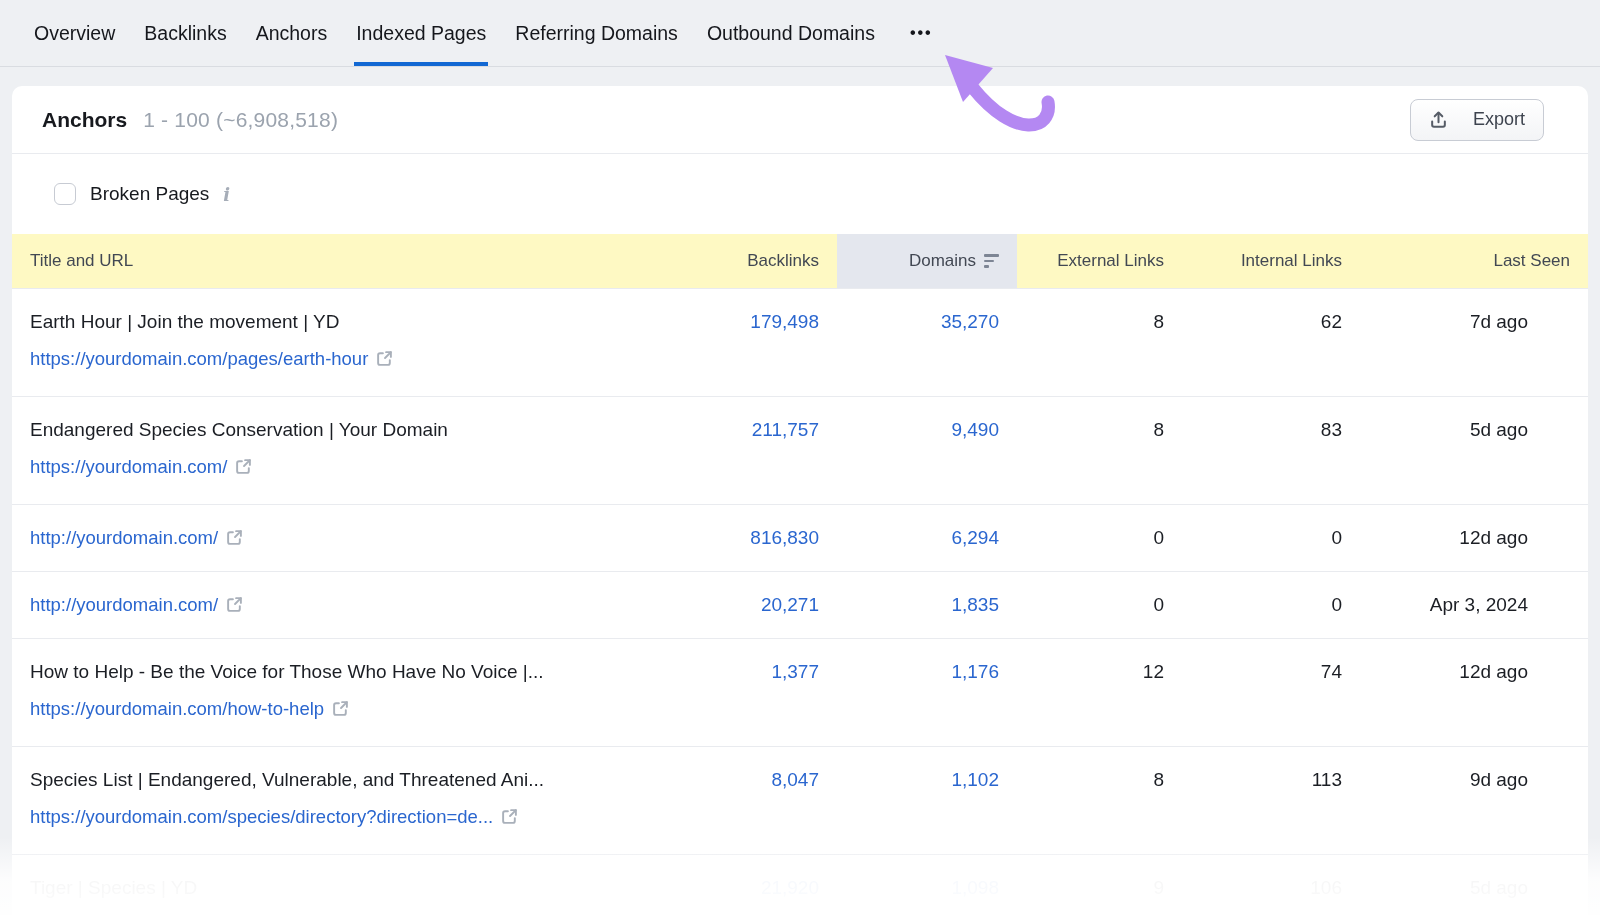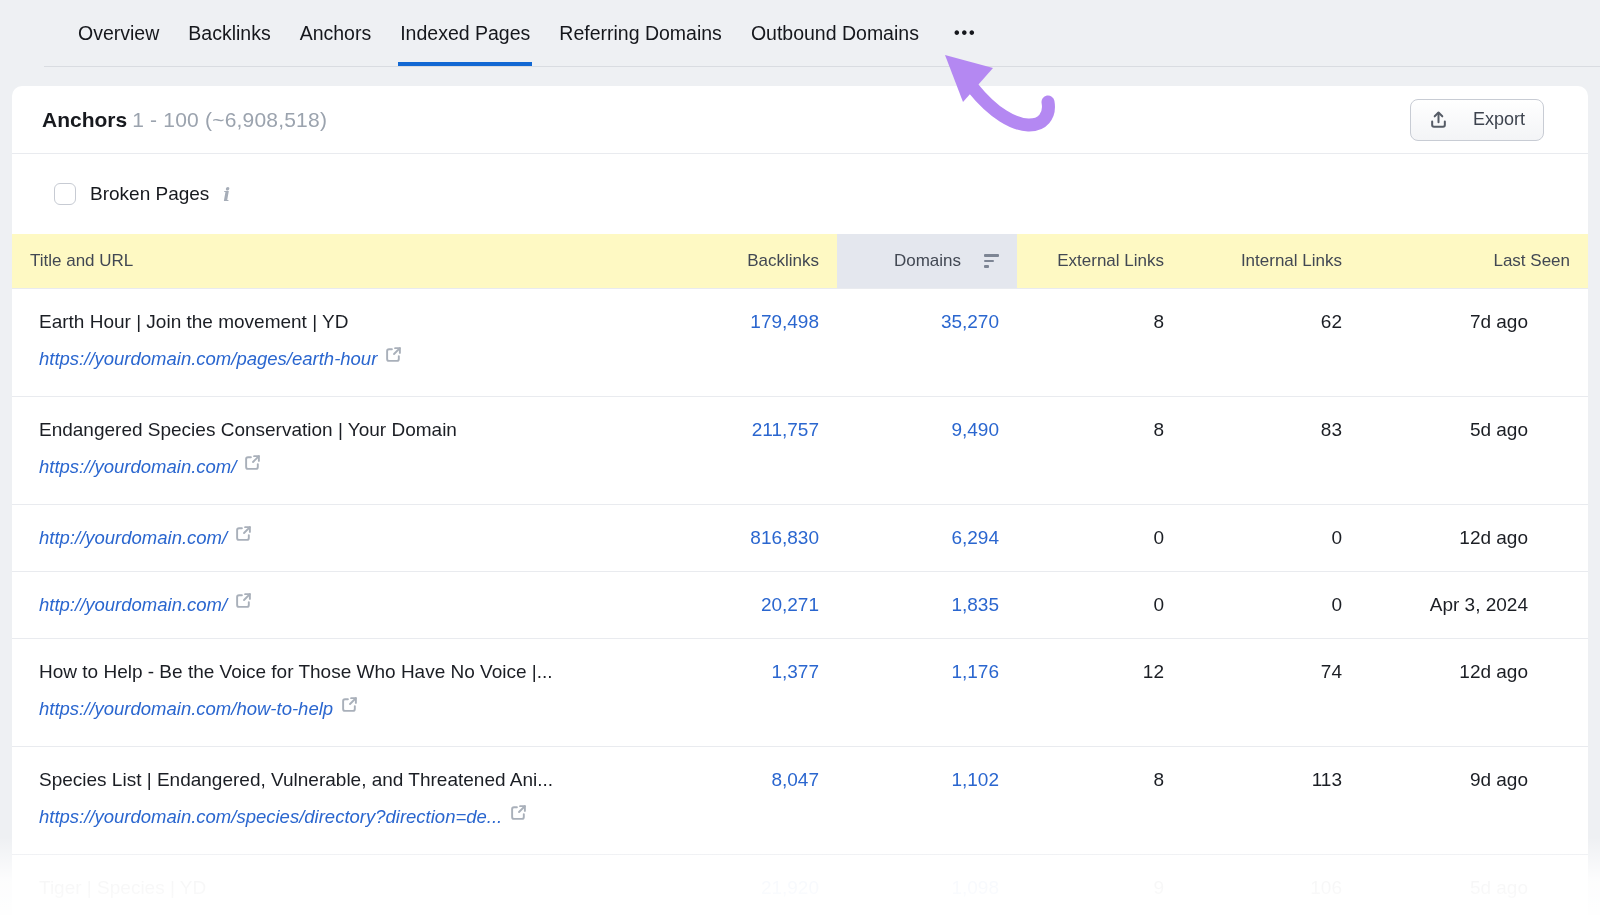--- a/index.html
+++ b/index.html
@@ -12,21 +12,21 @@
   body{
     width:1600px;height:915px;overflow:hidden;position:relative;
     background:#eef0f3;
     font-family:"Liberation Sans","DejaVu Sans",sans-serif;
     color:#1b1e24;
   }
   
   .nav{
     height:67px;display:flex;align-items:stretch;gap:25px;
     padding-left:32px;border-bottom:1px solid #d9dce1;background:#eef0f3;
-    position:relative;z-index:2;margin-left:44px;
+    position:relative;z-index:2;
   }
   .nav-tab{
     display:flex;align-items:center;font-size:19.5px;color:#15171c;
     cursor:pointer;border-bottom:4px solid transparent;padding:4px 2px 0 2px;
     white-space:nowrap;
   }
   .nav-tab.active{border-bottom-color:var(--active-tab-blue);}
   .nav-more{
     align-self:center;background:none;border:none;cursor:pointer;
     font-size:16px;font-weight:700;letter-spacing:2px;color:#15171c;
@@ -35,21 +35,21 @@
   
   .card{
     position:absolute;left:12px;right:12px;top:86px;bottom:0;
     background:#fff;border-radius:10px 10px 0 0;z-index:1;
   }
   .panel-header{
     display:flex;align-items:center;height:68px;
     padding:0 44px 0 30px;border-bottom:1px solid #e9ebef;
   }
   .panel-title{font-size:21px;font-weight:700;color:#17191e;}
-  .panel-count{font-size:21px;color:#9ba3ae;margin-left:5px;letter-spacing:.2px;}
+  .panel-count{font-size:21px;color:#9ba3ae;margin-left:16px;letter-spacing:.2px;}
   .export-btn{
     margin-left:auto;display:flex;align-items:center;gap:25px;height:42px;
     padding:0 18px;border:1px solid #c8ccd4;border-radius:8px;
     background:linear-gradient(#ffffff,#f3f4f6);
     font-size:18px;color:#3d434e;cursor:pointer;font-family:inherit;
   }
   .export-btn svg{stroke:#565c66;}
   
   .filter-row{display:flex;align-items:center;gap:14px;padding:29px 42px 29px;}
   .checkbox{
@@ -64,36 +64,36 @@
   
   table{width:100%;border-collapse:collapse;table-layout:fixed;}
   col.c-backlinks{width:150px;}col.c-domains{width:180px;}
   col.c-ext{width:165px;}col.c-int{width:178px;}col.c-last{width:228px;}
   thead th{
     height:54px;background:#fef9c3;font-weight:400;color:#424853;
     font-size:17px;text-align:right;padding:0 18px 0 0;white-space:nowrap;
   }
   thead th.col-title{text-align:left;padding:0 0 0 18px;}
   thead th.col-domains{background:#e4e7ee;}
-  .th-flex{display:inline-flex;align-items:center;gap:23px;}
+  .th-flex{display:inline-flex;align-items:center;gap:8px;}
   .sort-icon{display:inline-flex;flex-direction:column;align-items:flex-start;gap:3px;}
   .sort-icon i{display:block;height:2.5px;background:#7d8594;border-radius:1px;}
   .sort-icon i:nth-child(1){width:15px;}
   .sort-icon i:nth-child(2){width:10px;}
   .sort-icon i:nth-child(3){width:5px;}
   tbody td{
     border-top:1px solid #e9ebef;vertical-align:top;text-align:right;
     padding:20px 18px 0 0;font-size:19px;line-height:26px;color:#1b1e24;
     white-space:nowrap;
   }
   tbody td:last-child{padding-right:60px;}
-  td.title-cell{text-align:left;padding:20px 10px 24px 27px;overflow:hidden;}
+  td.title-cell{text-align:left;padding:20px 10px 24px 18px;overflow:hidden;}
   tr.single td.title-cell{padding-bottom:20px;}
   .page-title{font-size:19px;color:#1b1e24;line-height:26px;margin-bottom:11px;}
-  .url-line{display:flex;align-items:flex-start;gap:8px;font-style:italic;}
+  .url-line{display:flex;align-items:center;gap:8px;}
   .page-url{font-size:18.5px;color:var(--link-blue);text-decoration:none;line-height:26px;}
   .ext-icon{display:inline-flex;}
   .ext-icon svg{width:17px;height:17px;stroke:#a9b0ba;}
   .num a{color:var(--link-blue);text-decoration:none;}
   tr.faded .title-cell > *, tr.faded td > span, tr.faded td > a{opacity:.25;}
   
   .arrow-annotation{position:absolute;left:915px;top:42px;width:150px;height:100px;z-index:10;pointer-events:none;}
   .bottom-fade{
     position:absolute;left:0;right:0;bottom:0;height:78px;z-index:6;pointer-events:none;
     background:linear-gradient(to bottom,rgba(255,255,255,0) 0%,rgba(255,255,255,.85) 55%,rgba(255,255,255,.95) 100%);

